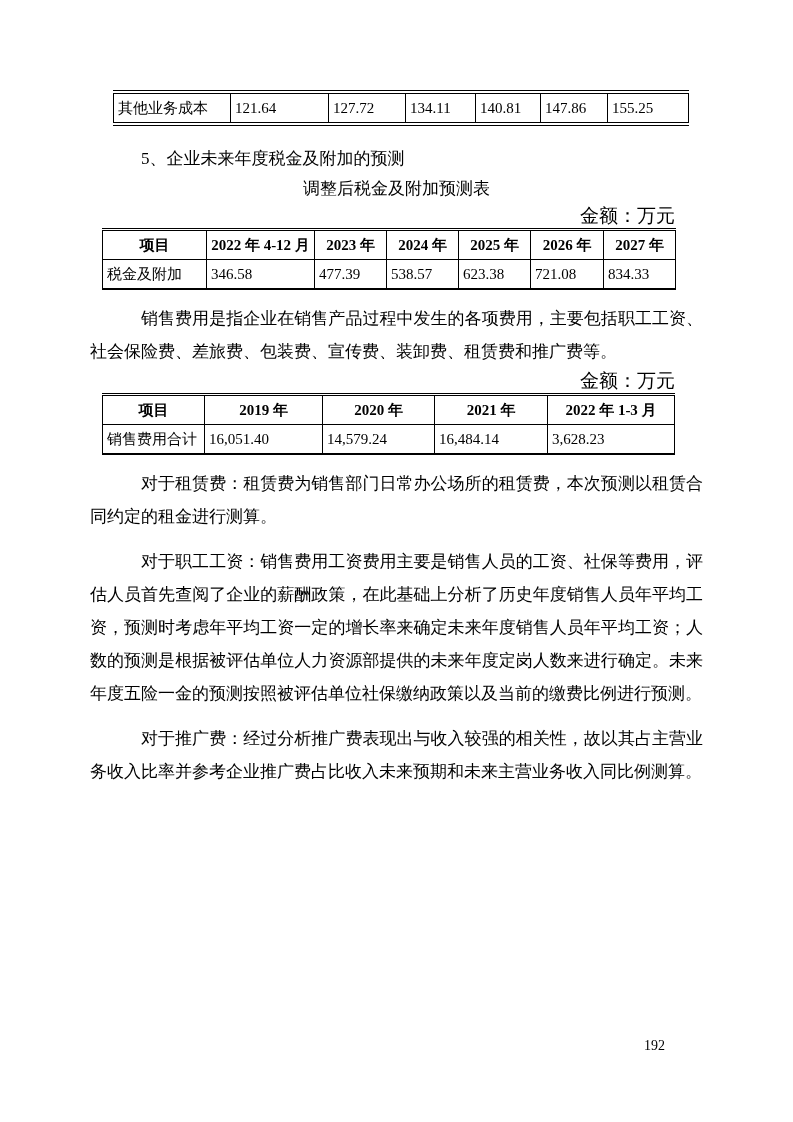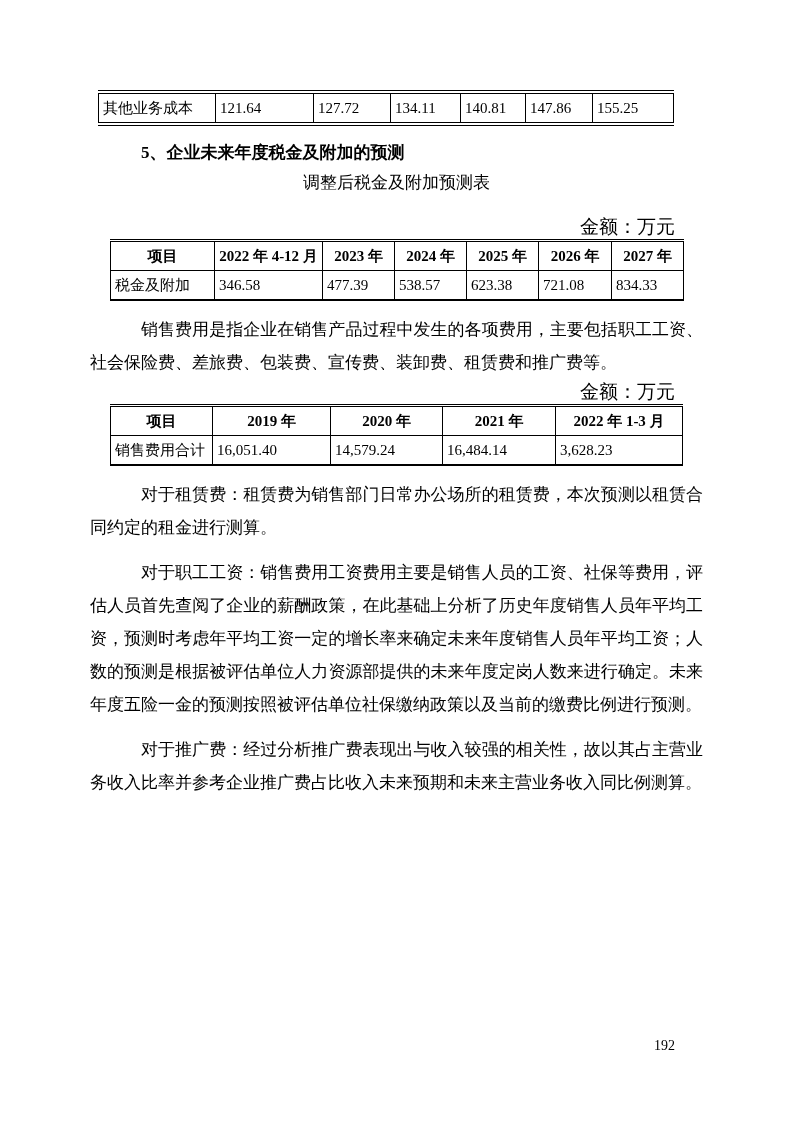--- a/index.html
+++ b/index.html
@@ -19,67 +19,67 @@
   
   p.body-para {
     font-size: 17px;
     line-height: 33px;
     text-align: justify;
     text-indent: 3em;
     margin: 12px 0 0 0;
   }
   h2.sec-heading {
     font-size: 17px;
-    font-weight: bold;
+    font-weight: normal;
     line-height: 24px;
     text-indent: 3em;
-    margin: 15px 0 0 0;
+    margin: 21px 0 0 0;
   }
   .tbl-title {
     font-size: 17px;
     text-align: center;
     line-height: 28px;
-    margin: 4px 0 17px 0;
+    margin: 4px 0 0 0;
   }
   .unit-label {
     font-size: 19px;
     text-align: right;
     line-height: 25px;
     width: 585px;
     margin: 0;
   }
   
   table.rpt-table {
     border-collapse: collapse;
     table-layout: fixed;
     font-size: 15px;
-    margin-left: 20px;
+    margin-left: 12px;
   }
   table.rpt-table th, table.rpt-table td {
     border: 1px solid #000;
     padding: 0 4px;
     height: 28px;
     overflow: hidden;
     white-space: nowrap;
   }
   table.rpt-table th {
     font-weight: bold;
     text-align: center;
   }
   td.cell-label { text-align: left; padding-left: 8px; }
   td.cell-num   { text-align: left; padding-right: 4px; }
   
-  table.carryover { margin-left: 8px; }
+  table.carryover { margin-left: 23px; }
   table.carryover tr td { border-top: 4px double #000; border-bottom: 4px double #000; }
   table.three-line thead th { border-top: 3px double #000; }
   table.three-line tbody td { border-bottom: 2.5px solid #000; }
   .page-number {
     position: absolute;
     top: 1038px;
-    right: 118px;
+    right: 128px;
     font-size: 14px;
   }
 </style>
 </head>
 <body>
 
 <div class="page">
 
   <table class="rpt-table carryover">
     <colgroup>

